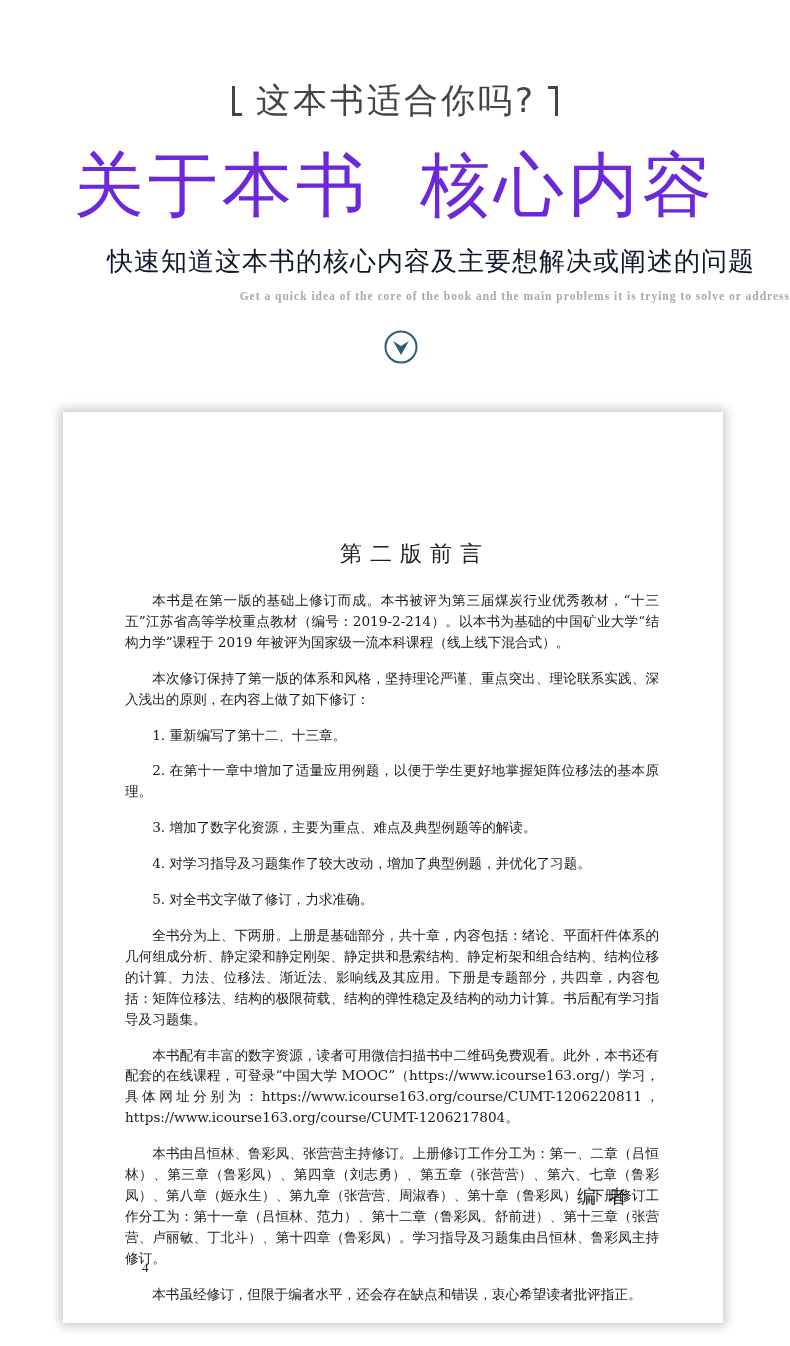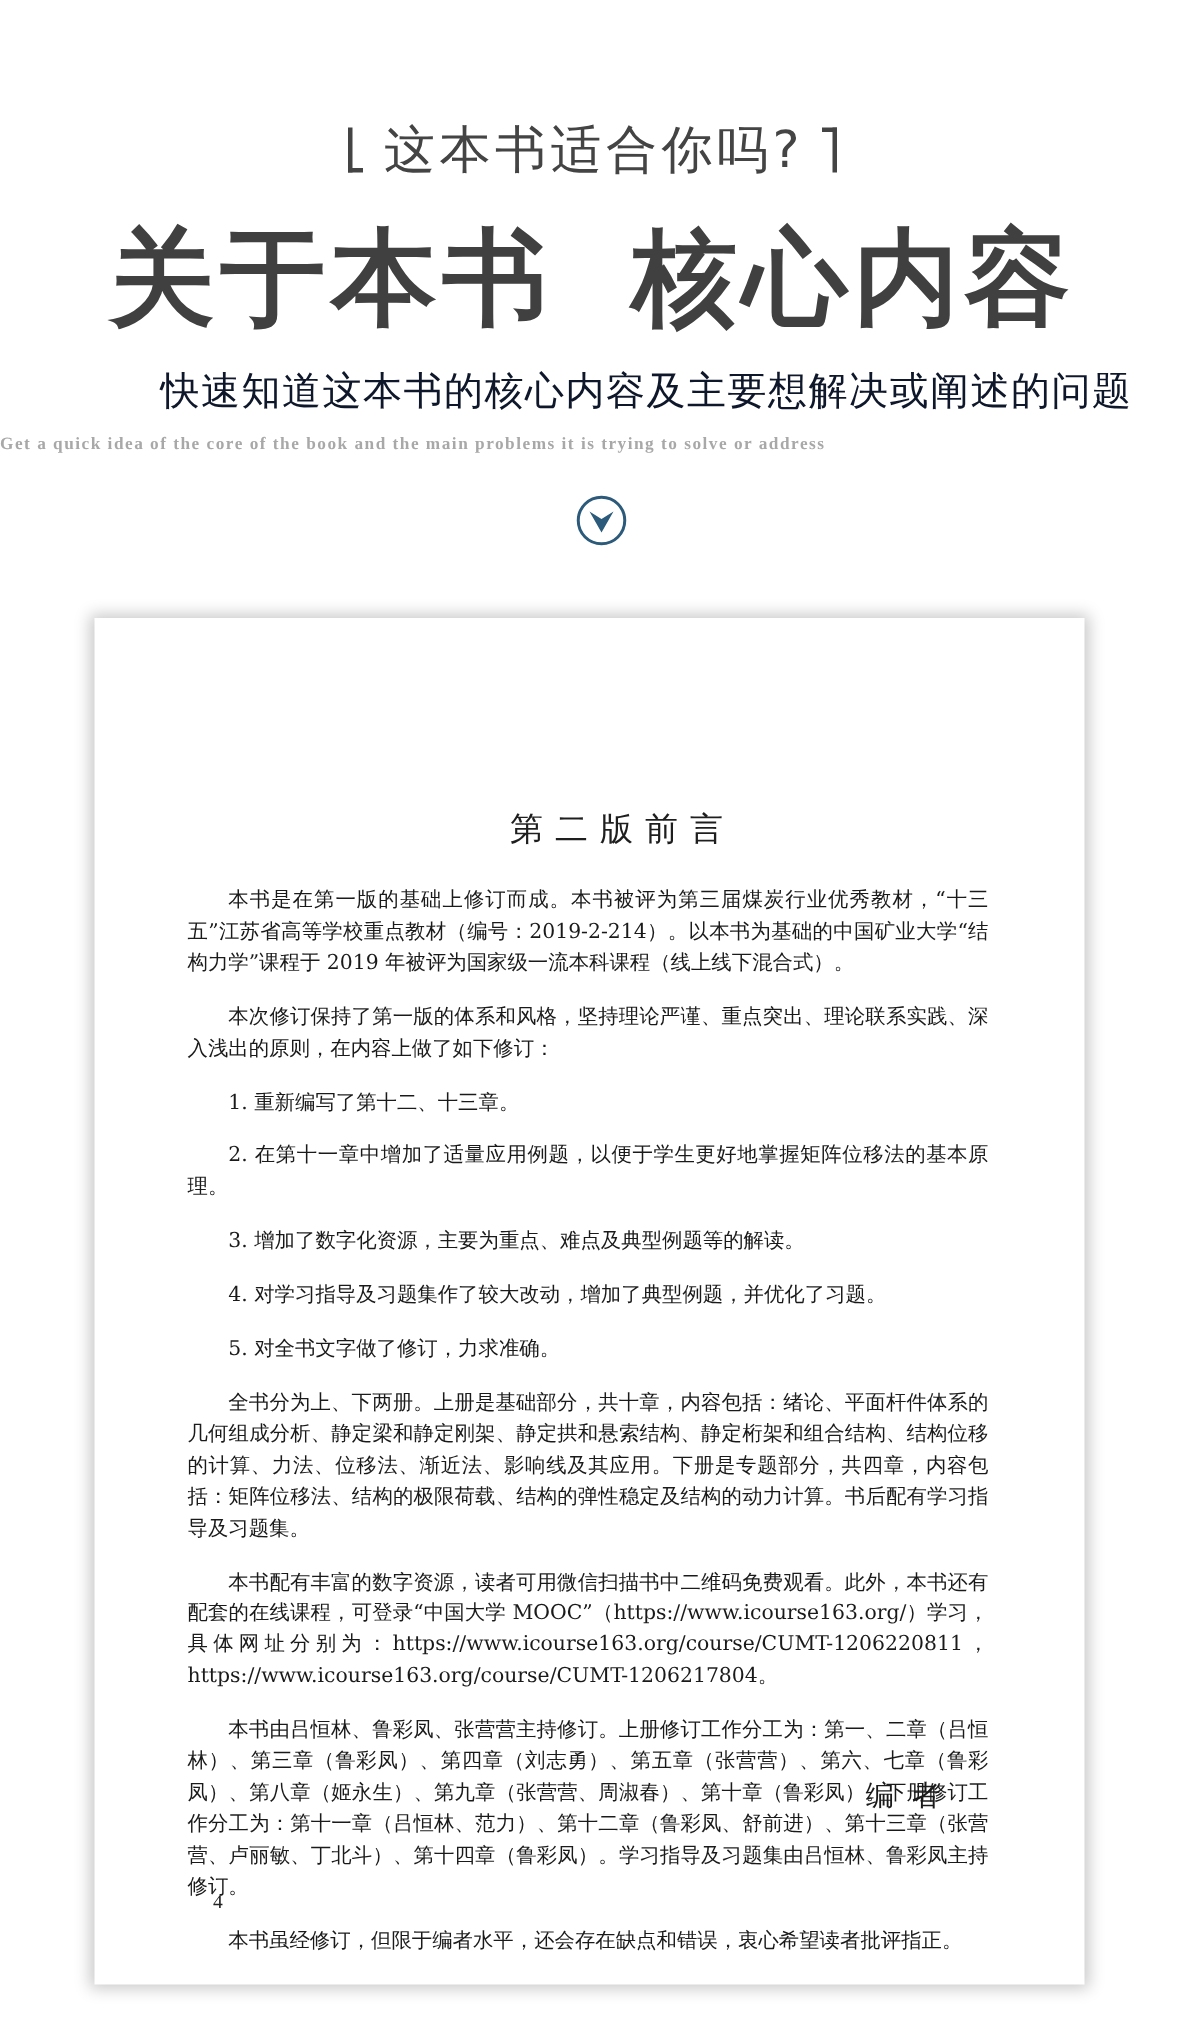--- a/index.html
+++ b/index.html
@@ -40,44 +40,44 @@
       border-style: solid;
     }
     .eyebrow .bracket.left { border-width: 0 0 3px 3px; margin-right: 14px; }
     .eyebrow .bracket.right { border-width: 3px 3px 0 0; margin-left: 12px; }
     .main-title {
       position: absolute;
       top: 142px;
       left: 0; width: 790px;
       text-align: center;
       font-family: "DejaVu Serif", "Liberation Serif", serif;
-      font-weight: bold;
+      font-weight: normal;
       font-size: 70px;
       line-height: 86px;
-      color: #404040;
+      color: #6d28d9;
       letter-spacing: 4px;
       word-spacing: 24px;
     }
     .subtitle-cn {
       position: absolute;
       top: 243px;
       left: 0; width: 790px;
       text-align: center;
       font-family: "DejaVu Serif", "Liberation Serif", serif;
       font-size: 26px;
       line-height: 36px;
       color: #0f172a;
       letter-spacing: 1px;
       margin-left: 36px;
     }
     .subtitle-en {
       position: absolute;
       top: 288px;
       left: 0; width: 790px;
-      text-align: left;
+      text-align: right;
       font-family: "Liberation Serif", "DejaVu Serif", serif;
       font-weight: bold;
       font-size: 11.5px;
       line-height: 16px;
       color: #a8a8a8;
       letter-spacing: 1px;
     }
     .down-arrow {
       position: absolute;
       left: 384px;

